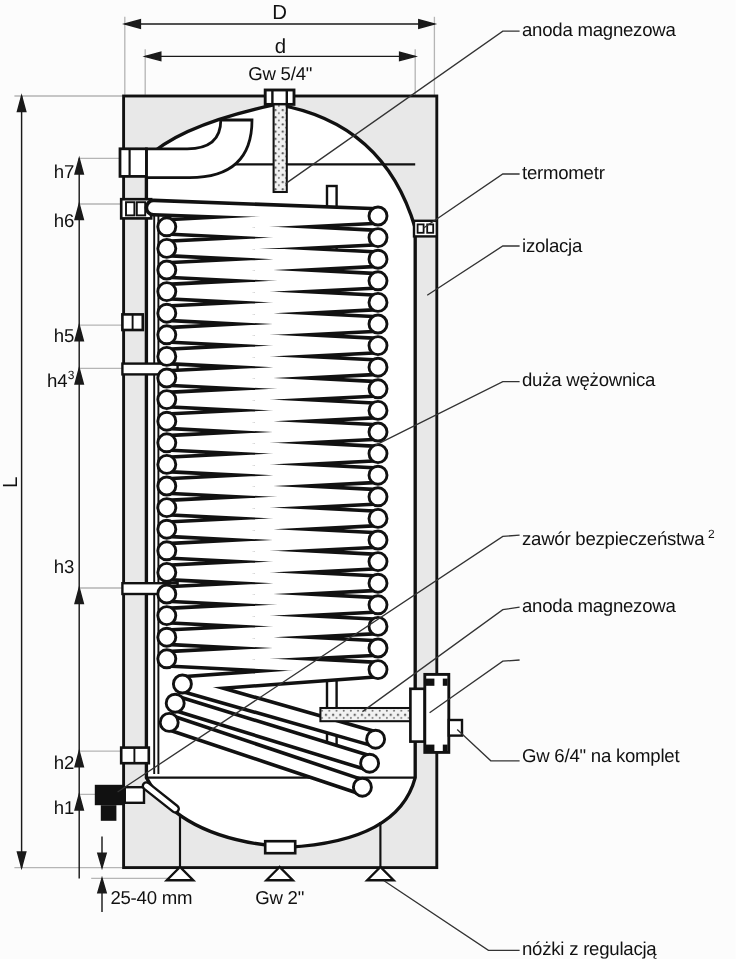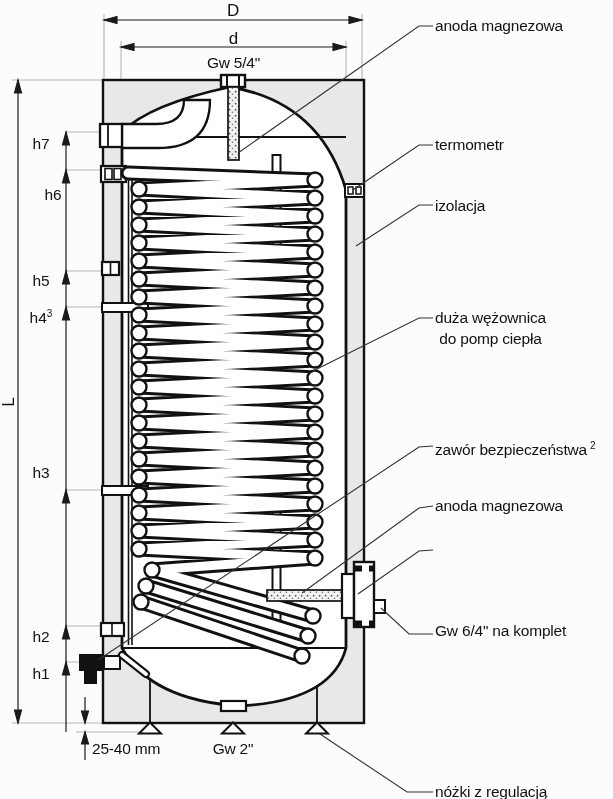--- a/index.html
+++ b/index.html
@@ -5,21 +5,21 @@
   html,body{margin:0;padding:0;}
   body{background:#fff;}
   .stage{
     position:relative;width:613px;height:799px;background:#fcfcfc;
     font-family:"Liberation Sans", sans-serif;color:#111;overflow:hidden;
   }
   .stage svg{position:absolute;left:0;top:0;}
   .lbl{position:absolute;font-size:15.5px;line-height:21px;letter-spacing:-0.2px;white-space:nowrap;}
   .dim{position:absolute;font-size:17px;letter-spacing:-0.2px;}
   .center{text-align:center;}
-  .hmark{position:absolute;left:20px;width:42px;text-align:center;font-size:15.5px;line-height:17px;}
+  .hmark{position:absolute;left:20px;width:42px;text-align:right;font-size:15.5px;line-height:17px;}
   .hmark sup, .lbl sup{font-size:10px;}
   .lbl sup{margin-left:3px;}
   .rot{transform:rotate(-90deg);transform-origin:50% 50%;}
 </style>
 </head>
 <body>
 
 <div class="stage">
 
 <svg width="613" height="799" viewBox="0 0 613 799">
@@ -211,42 +211,41 @@
     <path d="M433,792 L407,792 L320,734"></path>
   </g>
 </svg>
 
 <div class="dim center" style="left:104px;top:1px;width:258px;position:absolute;">D</div>
 <div class="dim center" style="left:121px;top:29px;width:225px;position:absolute;">d</div>
 <div class="lbl center" style="left:121px;top:52px;width:225px;">Gw 5/4"</div>
 <div class="dim rot" style="left:-1px;top:392px;width:20px;position:absolute;text-align:center;">L</div>
 
 <div class="hmark" style="top:131px;"><span>h7</span><sup></sup></div>
-<div class="hmark" style="top:182px;margin-left:12px;"><span>h6</span><sup></sup></div>
+<div class="hmark" style="top:172px;"><span>h6</span><sup></sup></div>
 <div class="hmark" style="top:268px;"><span>h5</span><sup></sup></div>
 <div class="hmark" style="top:305px;"><span>h4</span><sup>3</sup></div>
 <div class="hmark" style="top:460px;"><span>h3</span><sup></sup></div>
 <div class="hmark" style="top:624px;"><span>h2</span><sup></sup></div>
 <div class="hmark" style="top:661px;"><span>h1</span><sup></sup></div>
 
 <div class="lbl" style="left:92px;top:738px;">25-40 mm</div>
 <div class="lbl center" style="left:193px;top:738px;width:80px;">Gw 2"</div>
 
 <div class="lbl" style="left:435px;top:15px;">
   <span>anoda magnezowa</span>
 </div>
 <div class="lbl" style="left:435px;top:134px;">
   <span>termometr</span>
 </div>
 <div class="lbl" style="left:435px;top:195px;">
   <span>izolacja</span>
 </div>
-<div class="lbl" style="left:435px;top:307px;text-align:center;">
+<div class="lbl" style="left:435px;top:307px;">
   <span style="display:block">duża wężownica</span>
-  <span style="display:block">do pomp ciepła</span>
 </div>
 <div class="lbl" style="left:435px;top:435px;">
   <span>zawór bezpieczeństwa</span><sup>2</sup>
 </div>
 <div class="lbl" style="left:435px;top:495px;">
   <span>anoda magnezowa</span>
 </div>
 <div class="lbl" style="left:435px;top:620px;">
   <span style="display:block">Gw 6/4" na komplet</span>
 </div>

